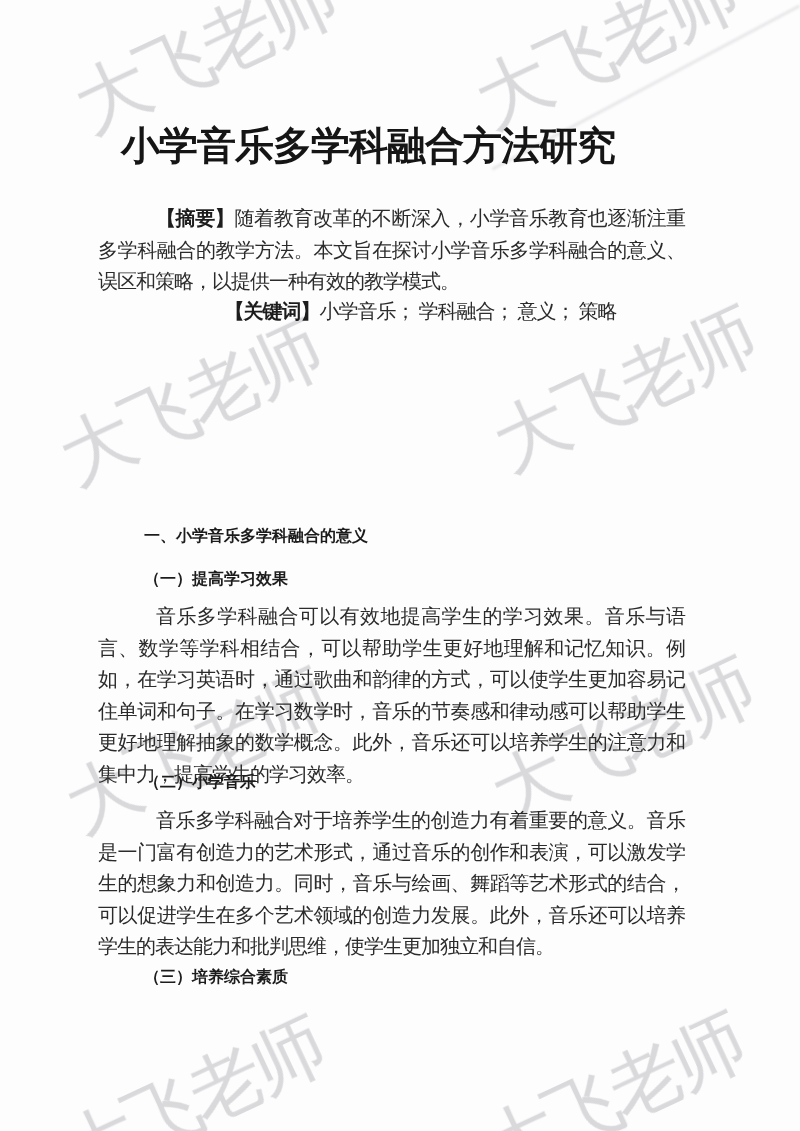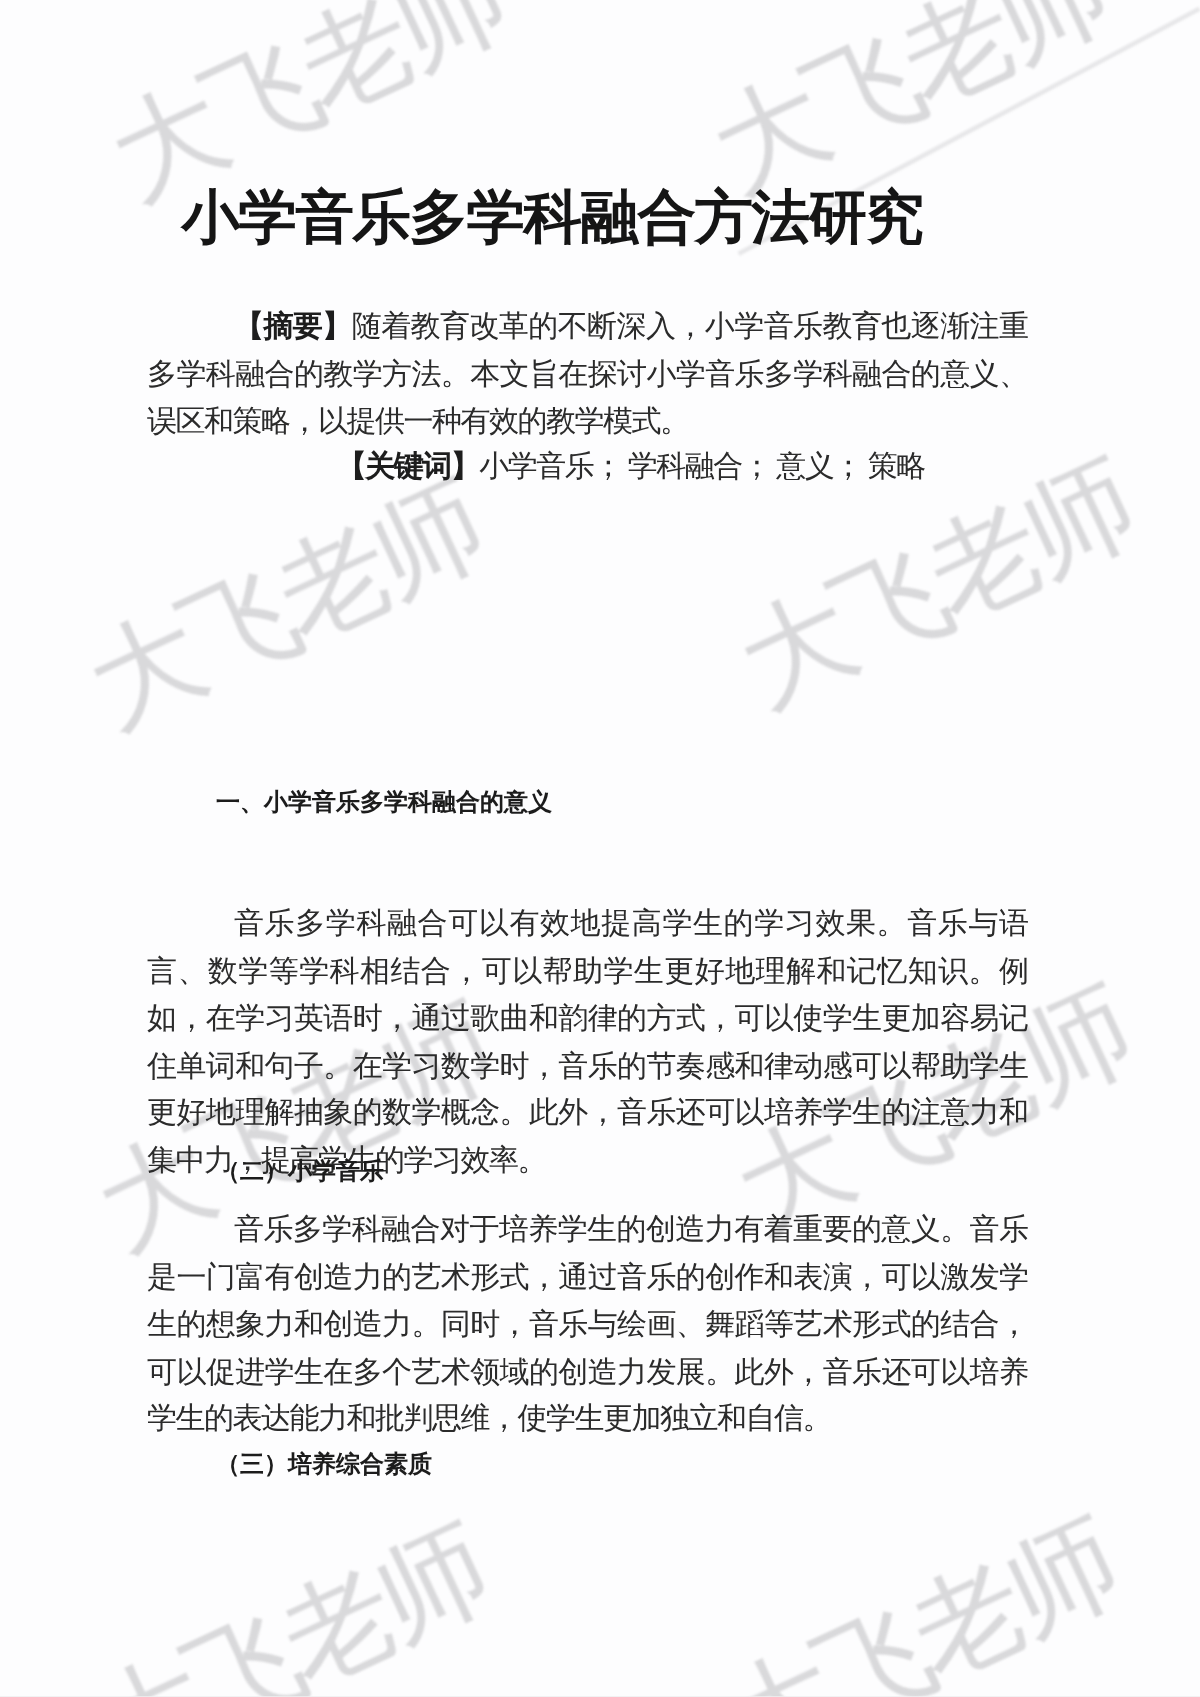--- a/index.html
+++ b/index.html
@@ -98,20 +98,21 @@
 
     <h1 class="title">小学音乐多学科融合方法研究</h1>
 
     <p class="para" style="top:203px;"><span class="label">【摘要】</span><span>随着教育改革的不断深入，小学音乐教育也逐渐注重多学科融合的教学方法。本文旨在探讨小学音乐多学科融合的意义、误区和策略，以提供一种有效的教学模式。</span></p>
 
     <p class="para keywords" style="top:296px;"><span class="label">【关键词】</span><span>小学音乐； 学科融合； 意义； 策略</span></p>
 
 
     <h2 class="h2" style="top:520px;">一、小学音乐多学科融合的意义</h2>
 
+    <h3 class="h3" style="top:563px;">（一）提高学习效果</h3>
     <p class="para" style="top:601px;">音乐多学科融合可以有效地提高学生的学习效果。音乐与语言、数学等学科相结合，可以帮助学生更好地理解和记忆知识。例如，在学习英语时，通过歌曲和韵律的方式，可以使学生更加容易记住单词和句子。在学习数学时，音乐的节奏感和律动感可以帮助学生更好地理解抽象的数学概念。此外，音乐还可以培养学生的注意力和集中力，提高学生的学习效率。</p>
 
     <h3 class="h3" style="top:766px;">（二）小学音乐</h3>
     <p class="para" style="top:805px;">音乐多学科融合对于培养学生的创造力有着重要的意义。音乐是一门富有创造力的艺术形式，通过音乐的创作和表演，可以激发学生的想象力和创造力。同时，音乐与绘画、舞蹈等艺术形式的结合，可以促进学生在多个艺术领域的创造力发展。此外，音乐还可以培养学生的表达能力和批判思维，使学生更加独立和自信。</p>
 
     <h3 class="h3" style="top:961px;">（三）培养综合素质</h3>
 
   </div>
 </div>
 

